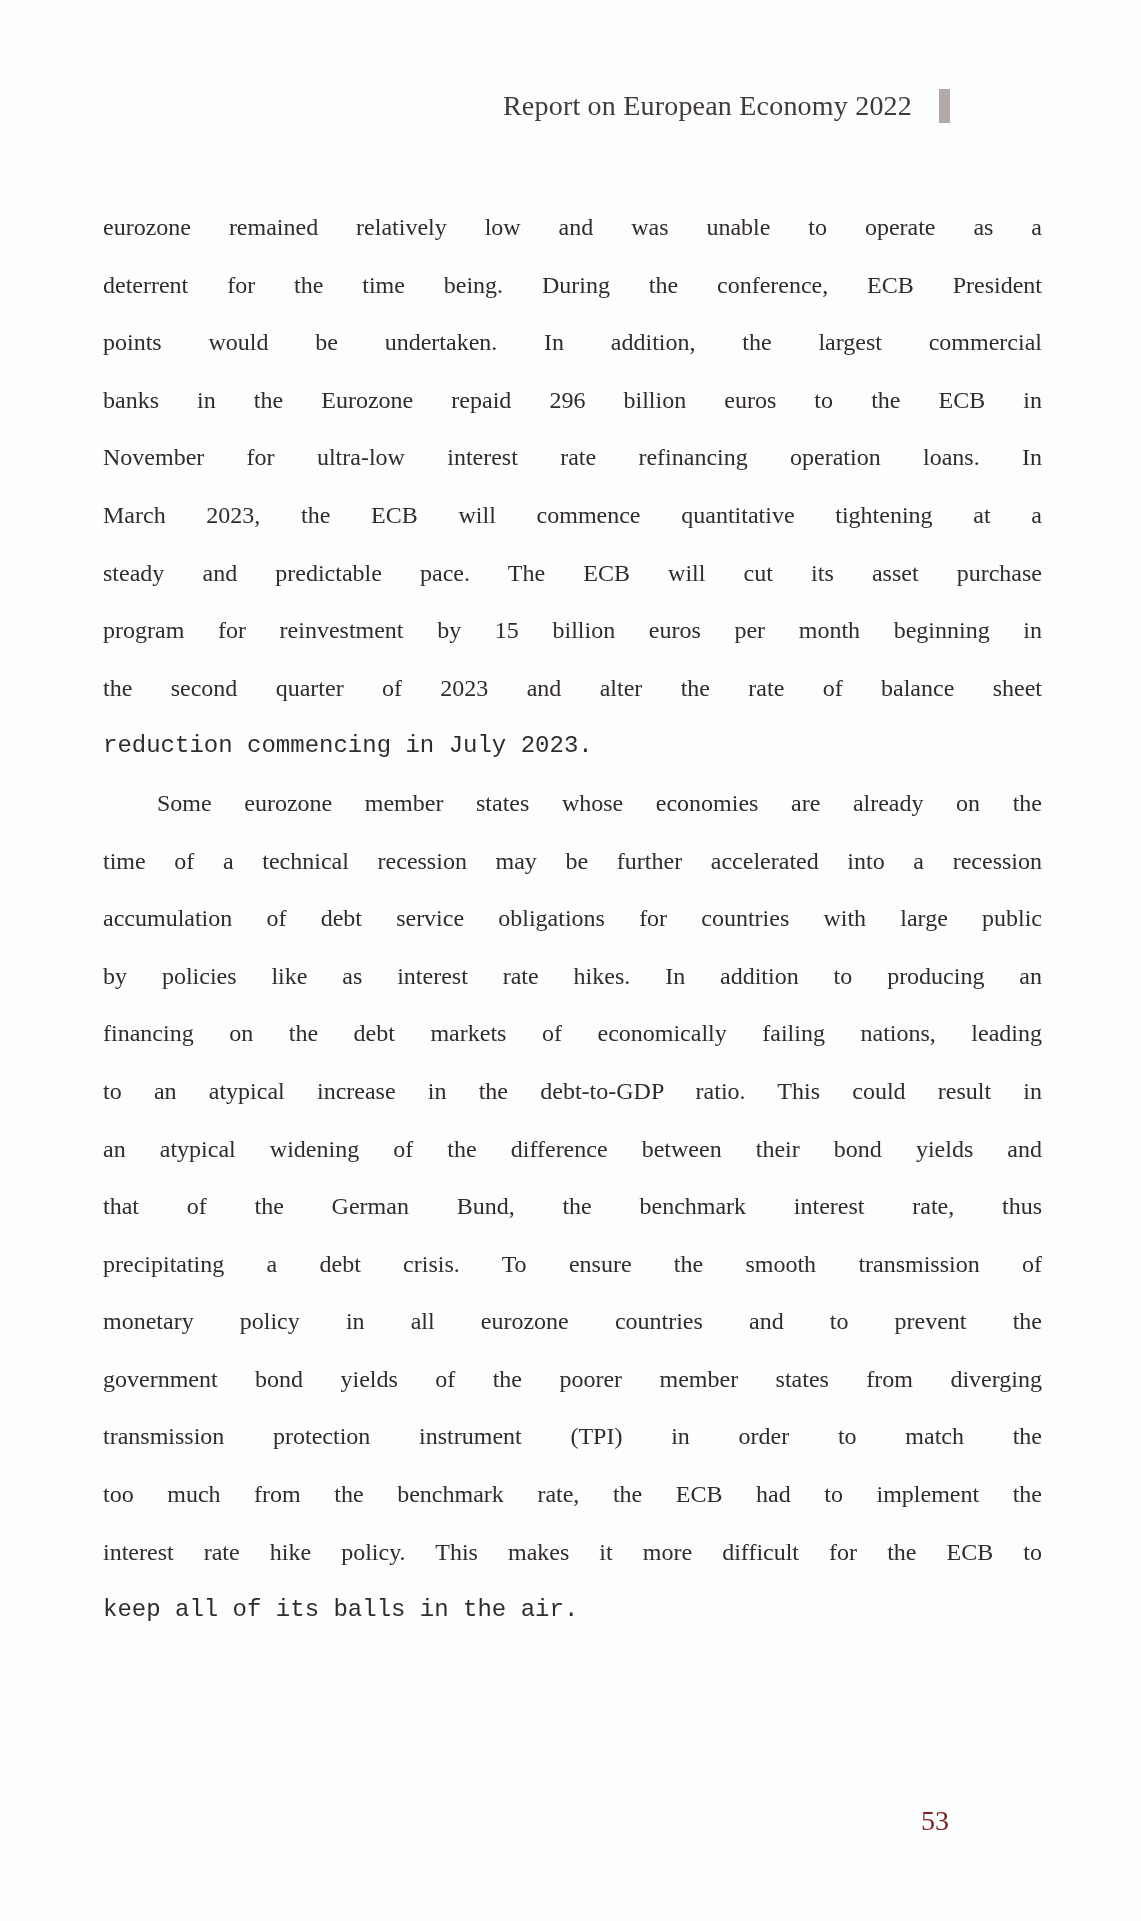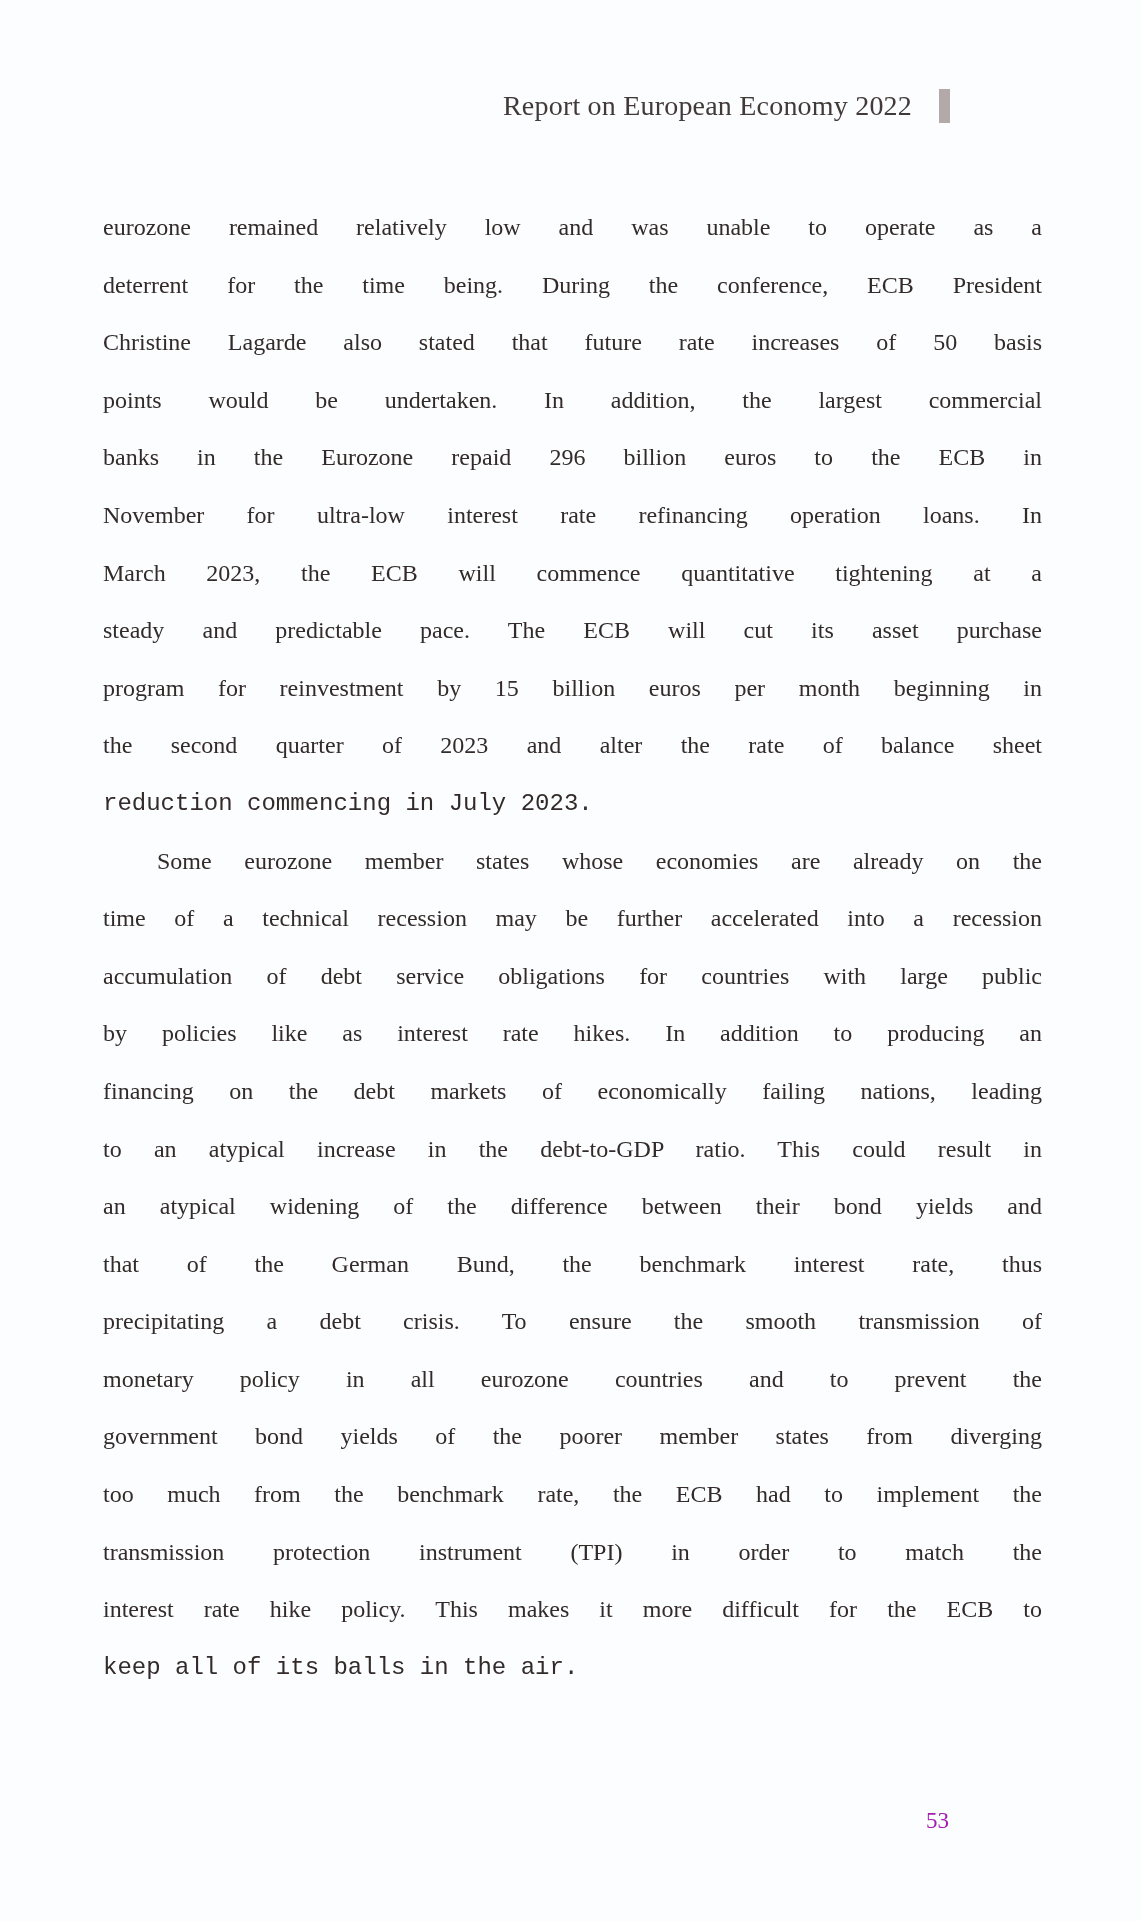--- a/index.html
+++ b/index.html
@@ -62,41 +62,40 @@
   .line.indent {
     text-indent: 54px;
   }
   
   .footer {
     position: absolute;
     top: 1806px;
     right: 99px;
   }
   .page-number {
-    font-size: 23px;
-    color: #a21caf;
+    font-size: 28px;
+    color: #7f1d1d;
     line-height: 30px;
   }
 </style>
 </head>
 <body>
 
 <div class="page">
 
   <div class="header">
     <span class="header-title">Report on European Economy 2022</span>
     <span class="header-bar"></span>
   </div>
 
   <div class="body-block">
 
     <div class="para">
       <div class="line">eurozone remained relatively low and was unable to operate as a</div>
       <div class="line">deterrent for the time being. During the conference, ECB President</div>
-      <div class="line">Christine Lagarde also stated that future rate increases of 50 basis</div>
       <div class="line">points would be undertaken. In addition, the largest commercial</div>
       <div class="line">banks in the Eurozone repaid 296 billion euros to the ECB in</div>
       <div class="line">November for ultra-low interest rate refinancing operation loans. In</div>
       <div class="line">March 2023, the ECB will commence quantitative tightening at a</div>
       <div class="line">steady and predictable pace. The ECB will cut its asset purchase</div>
       <div class="line">program for reinvestment by 15 billion euros per month beginning in</div>
       <div class="line">the second quarter of 2023 and alter the rate of balance sheet</div>
       <div class="line last">reduction commencing in July 2023.</div>
     </div>
 
@@ -105,22 +104,22 @@
       <div class="line">time of a technical recession may be further accelerated into a recession</div>
       <div class="line">accumulation of debt service obligations for countries with large public</div>
       <div class="line">by policies like as interest rate hikes. In addition to producing an</div>
       <div class="line">financing on the debt markets of economically failing nations, leading</div>
       <div class="line">to an atypical increase in the debt-to-GDP ratio. This could result in</div>
       <div class="line">an atypical widening of the difference between their bond yields and</div>
       <div class="line">that of the German Bund, the benchmark interest rate, thus</div>
       <div class="line">precipitating a debt crisis. To ensure the smooth transmission of</div>
       <div class="line">monetary policy in all eurozone countries and to prevent the</div>
       <div class="line">government bond yields of the poorer member states from diverging</div>
+      <div class="line">transmission protection instrument (TPI) in order to match the</div>
       <div class="line">too much from the benchmark rate, the ECB had to implement the</div>
-      <div class="line">transmission protection instrument (TPI) in order to match the</div>
       <div class="line">interest rate hike policy. This makes it more difficult for the ECB to</div>
       <div class="line last">keep all of its balls in the air.</div>
     </div>
 
   </div>
 
   <div class="footer">
     <span class="page-number">53</span>
   </div>
 

